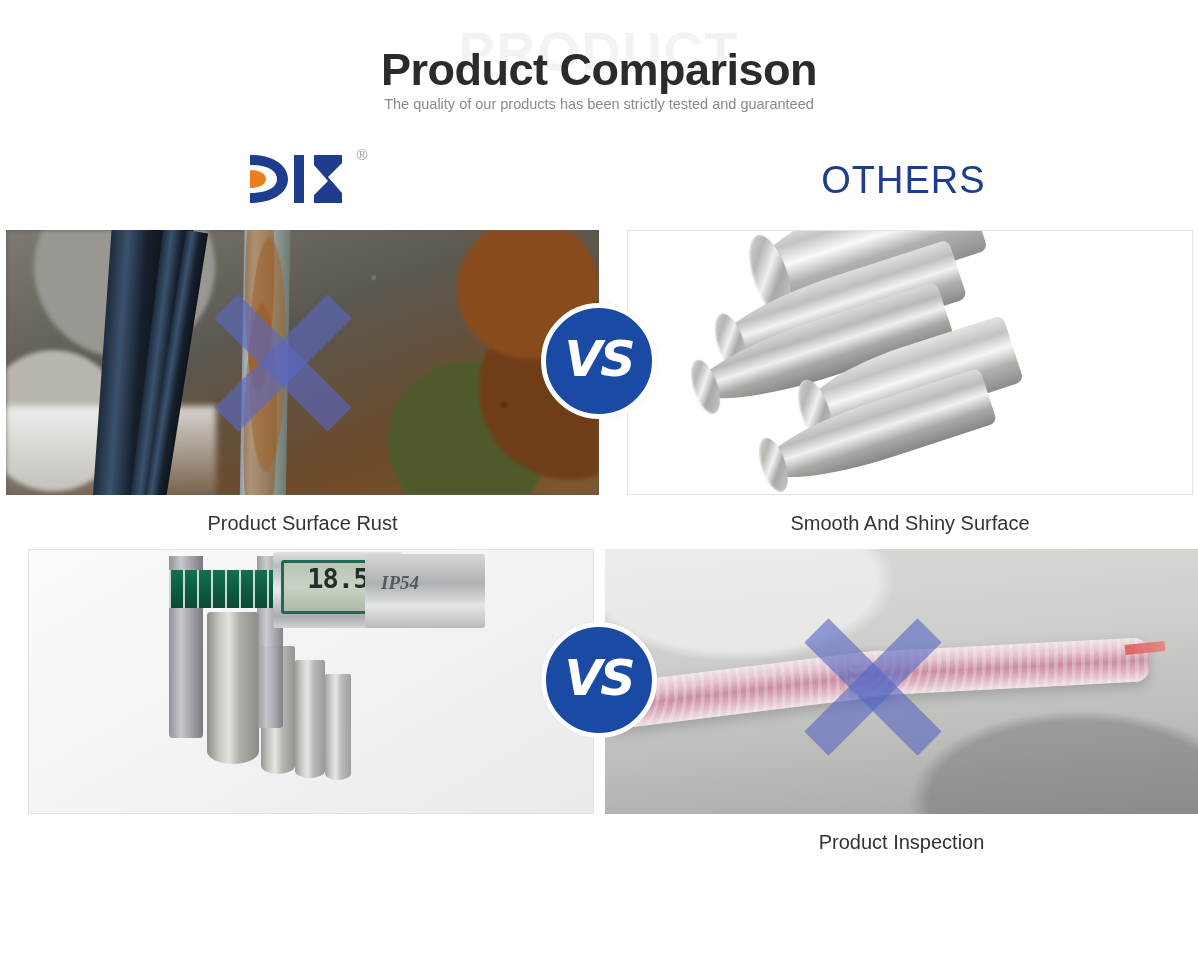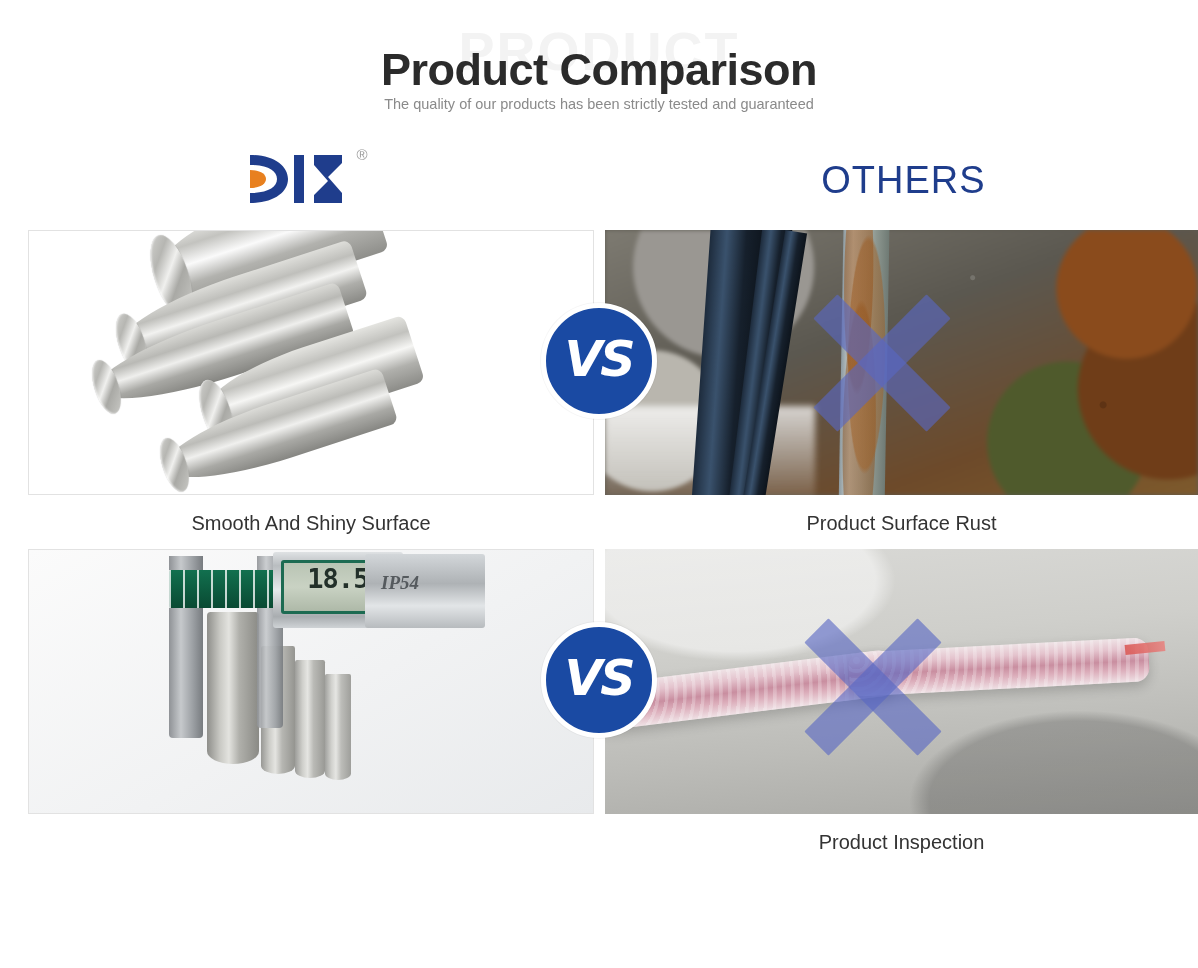--- a/index.html
+++ b/index.html
@@ -312,53 +312,20 @@
   </div>
 
   <div class="grid">
 
     <div class="row" style="margin-top:10px;">
 
       <div class="vs-badge" style="top:73px;">
         <span class="vs-text">VS</span>
       </div>
 
-      <div class="cell left">
-        <div class="imgbox bordered">
-          <div class="art-bars">
-
-            <div class="bar" style="left:128px;top:6px;width:230px;height:86px;transform:rotate(-18deg);">
-              <div class="bar-body" style="background:linear-gradient(180deg,#e9e9e6 0%,#c3c3bf 22%,#fafafa 44%,#b2b2ae 66%,#8f8f8b 100%);"></div>
-              <div class="bar-cap" style="width:34px;height:84px;"></div>
-            </div>
-
-            <div class="bar" style="left:92px;top:84px;width:250px;height:62px;transform:rotate(-18deg);">
-              <div class="bar-body" style="background:linear-gradient(180deg,#dededa 0%,#bfbfbb 25%,#f2f2f0 46%,#aeaeaa 70%,#8a8a86 100%);"></div>
-              <div class="bar-cap" style="width:26px;height:60px;"></div>
-            </div>
-
-            <div class="bar" style="left:68px;top:130px;width:262px;height:58px;transform:rotate(-18deg);">
-              <div class="bar-body" style="background:linear-gradient(180deg,#d9d9d5 0%,#b9b9b5 25%,#efefed 47%,#a8a8a4 70%,#858581 100%);"></div>
-              <div class="bar-cap" style="width:24px;height:56px;"></div>
-            </div>
-
-            <div class="bar" style="left:176px;top:150px;width:220px;height:70px;transform:rotate(-18deg);">
-              <div class="bar-body" style="background:linear-gradient(180deg,#e4e4e0 0%,#c2c2be 24%,#f6f6f4 46%,#b0b0ac 70%,#8c8c88 100%);"></div>
-              <div class="bar-cap" style="width:28px;height:68px;"></div>
-            </div>
-
-            <div class="bar" style="left:136px;top:208px;width:236px;height:58px;transform:rotate(-18deg);">
-              <div class="bar-body" style="background:linear-gradient(180deg,#dcdcd8 0%,#bcbcb8 25%,#f0f0ee 47%,#a9a9a5 72%,#868682 100%);"></div>
-              <div class="bar-cap" style="width:24px;height:56px;"></div>
-            </div>
-          </div>
-        </div>
-        <div class="caption">Smooth And Shiny Surface</div>
-      </div>
-
       <div class="cell right">
         <div class="imgbox">
           <div class="art-rust">
             <div class="rust-bg"></div>
             <div class="rust-speck"></div>
 
             <div class="ground-light" style="left:0;top:176px;width:210px;height:92px;"></div>
 
             <div class="pipe-dark" style="left:96px;top:-8px;width:56px;height:290px;transform:rotate(4deg);"></div>
             <div class="pipe-dark" style="left:140px;top:-10px;width:30px;height:300px;transform:rotate(7deg);"></div>
@@ -369,20 +336,53 @@
             </div>
 
             <div class="xmark" style="left:192px;top:48px;width:170px;height:170px;">
               <span class="a"></span>
                 <span class="b"></span>
             </div>
           </div>
         </div>
         <div class="caption">Product Surface Rust</div>
       </div>
+
+      <div class="cell left">
+        <div class="imgbox bordered">
+          <div class="art-bars">
+
+            <div class="bar" style="left:128px;top:6px;width:230px;height:86px;transform:rotate(-18deg);">
+              <div class="bar-body" style="background:linear-gradient(180deg,#e9e9e6 0%,#c3c3bf 22%,#fafafa 44%,#b2b2ae 66%,#8f8f8b 100%);"></div>
+              <div class="bar-cap" style="width:34px;height:84px;"></div>
+            </div>
+
+            <div class="bar" style="left:92px;top:84px;width:250px;height:62px;transform:rotate(-18deg);">
+              <div class="bar-body" style="background:linear-gradient(180deg,#dededa 0%,#bfbfbb 25%,#f2f2f0 46%,#aeaeaa 70%,#8a8a86 100%);"></div>
+              <div class="bar-cap" style="width:26px;height:60px;"></div>
+            </div>
+
+            <div class="bar" style="left:68px;top:130px;width:262px;height:58px;transform:rotate(-18deg);">
+              <div class="bar-body" style="background:linear-gradient(180deg,#d9d9d5 0%,#b9b9b5 25%,#efefed 47%,#a8a8a4 70%,#858581 100%);"></div>
+              <div class="bar-cap" style="width:24px;height:56px;"></div>
+            </div>
+
+            <div class="bar" style="left:176px;top:150px;width:220px;height:70px;transform:rotate(-18deg);">
+              <div class="bar-body" style="background:linear-gradient(180deg,#e4e4e0 0%,#c2c2be 24%,#f6f6f4 46%,#b0b0ac 70%,#8c8c88 100%);"></div>
+              <div class="bar-cap" style="width:28px;height:68px;"></div>
+            </div>
+
+            <div class="bar" style="left:136px;top:208px;width:236px;height:58px;transform:rotate(-18deg);">
+              <div class="bar-body" style="background:linear-gradient(180deg,#dcdcd8 0%,#bcbcb8 25%,#f0f0ee 47%,#a9a9a5 72%,#868682 100%);"></div>
+              <div class="bar-cap" style="width:24px;height:56px;"></div>
+            </div>
+          </div>
+        </div>
+        <div class="caption">Smooth And Shiny Surface</div>
+      </div>
     </div>
 
     <div class="row" style="margin-top:8px;">
 
       <div class="vs-badge" style="top:73px;">
         <span class="vs-text">VS</span>
       </div>
 
       <div class="cell left">
         <div class="imgbox bordered">

